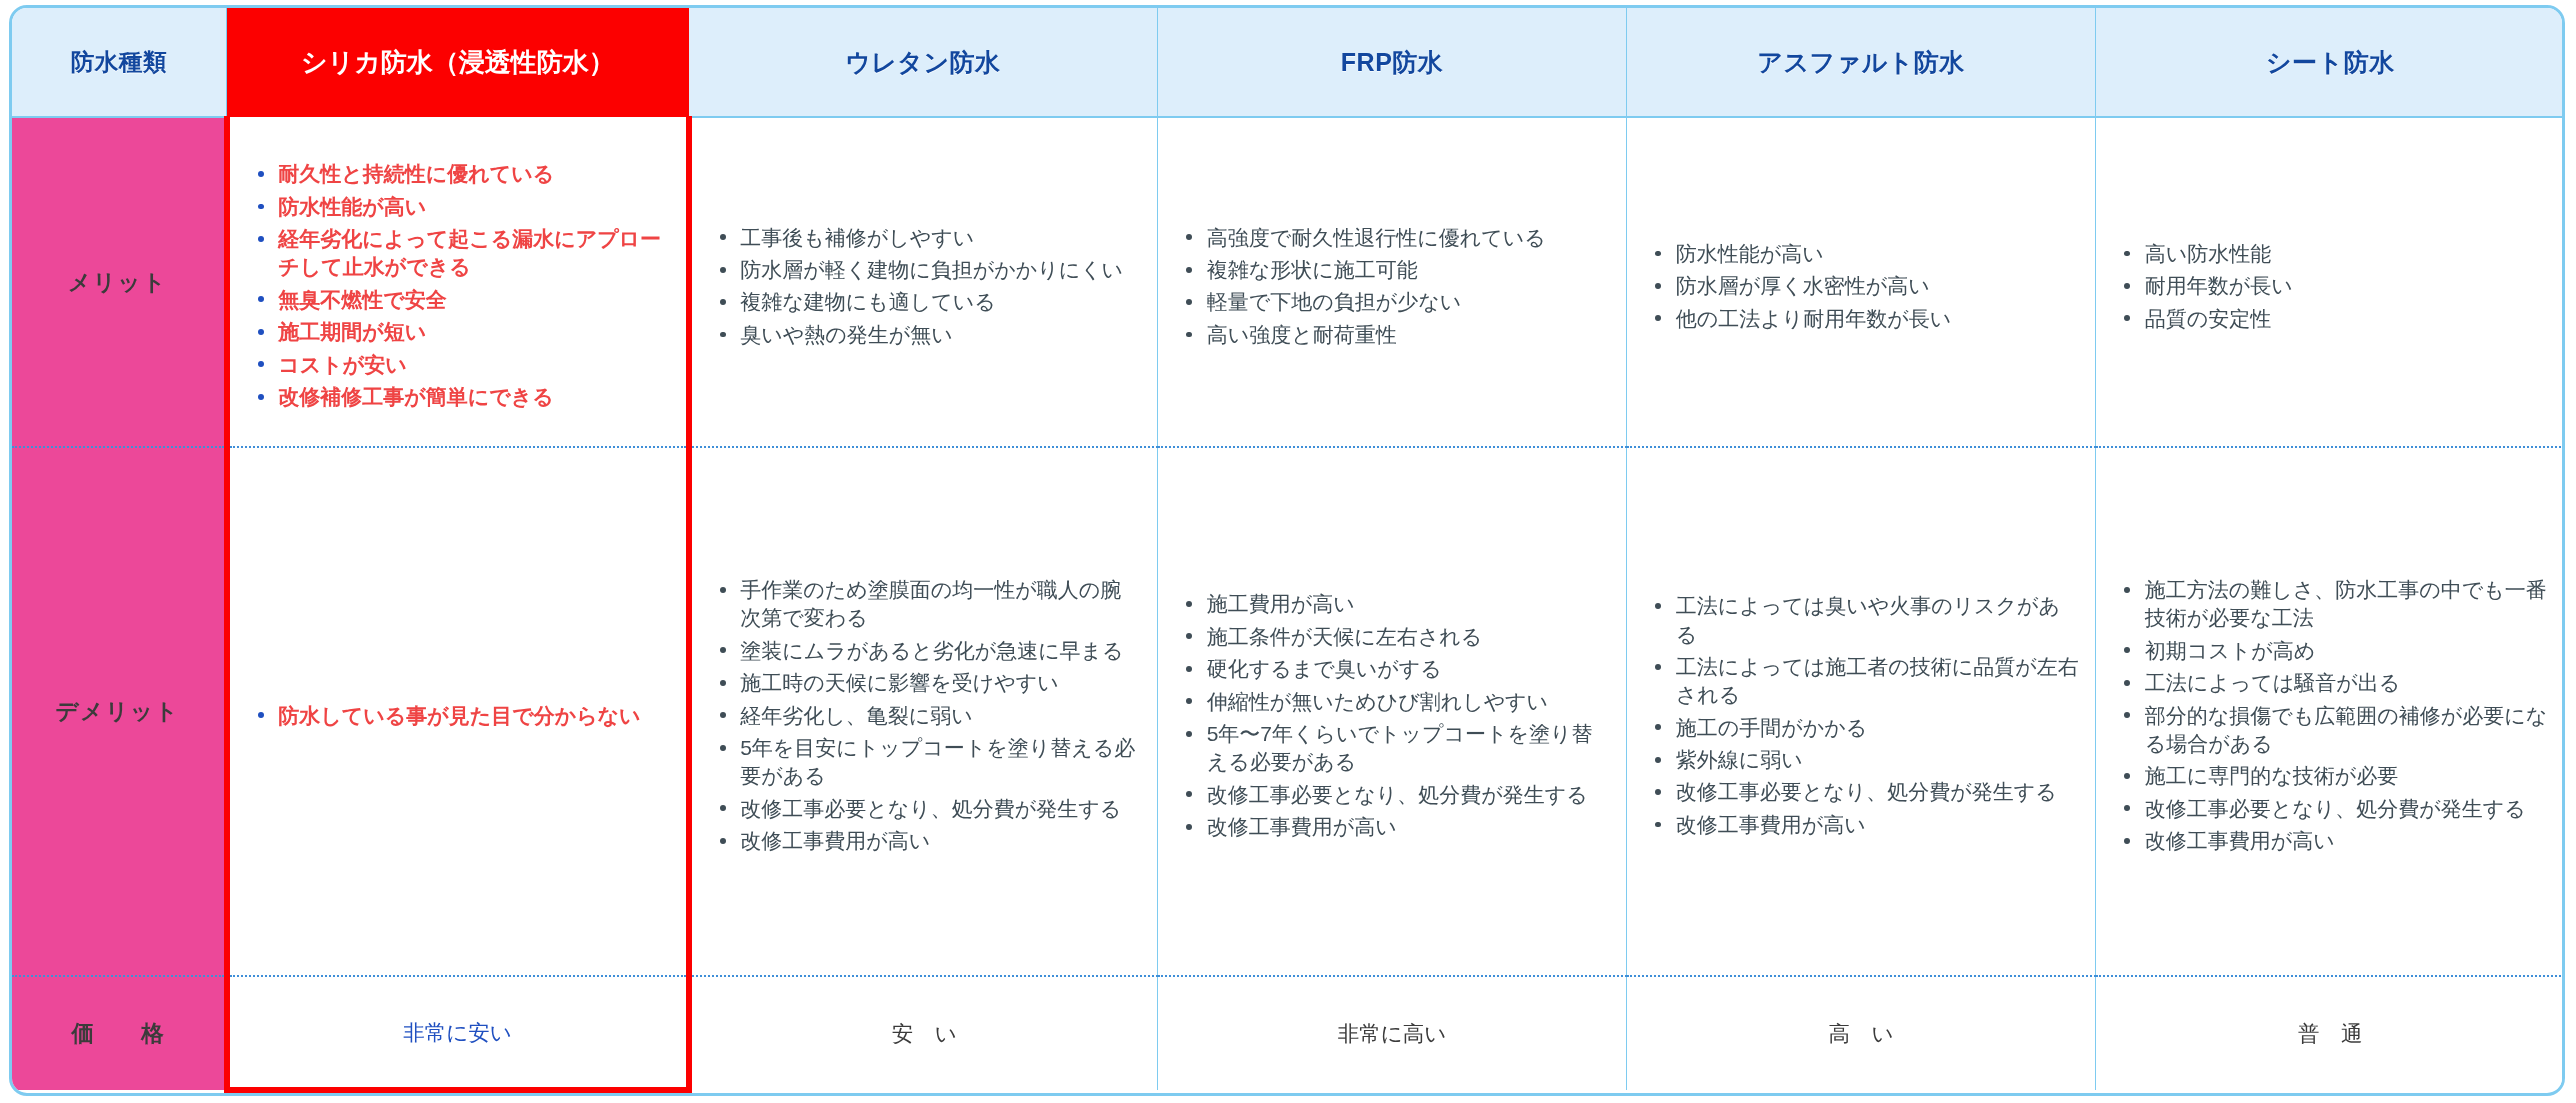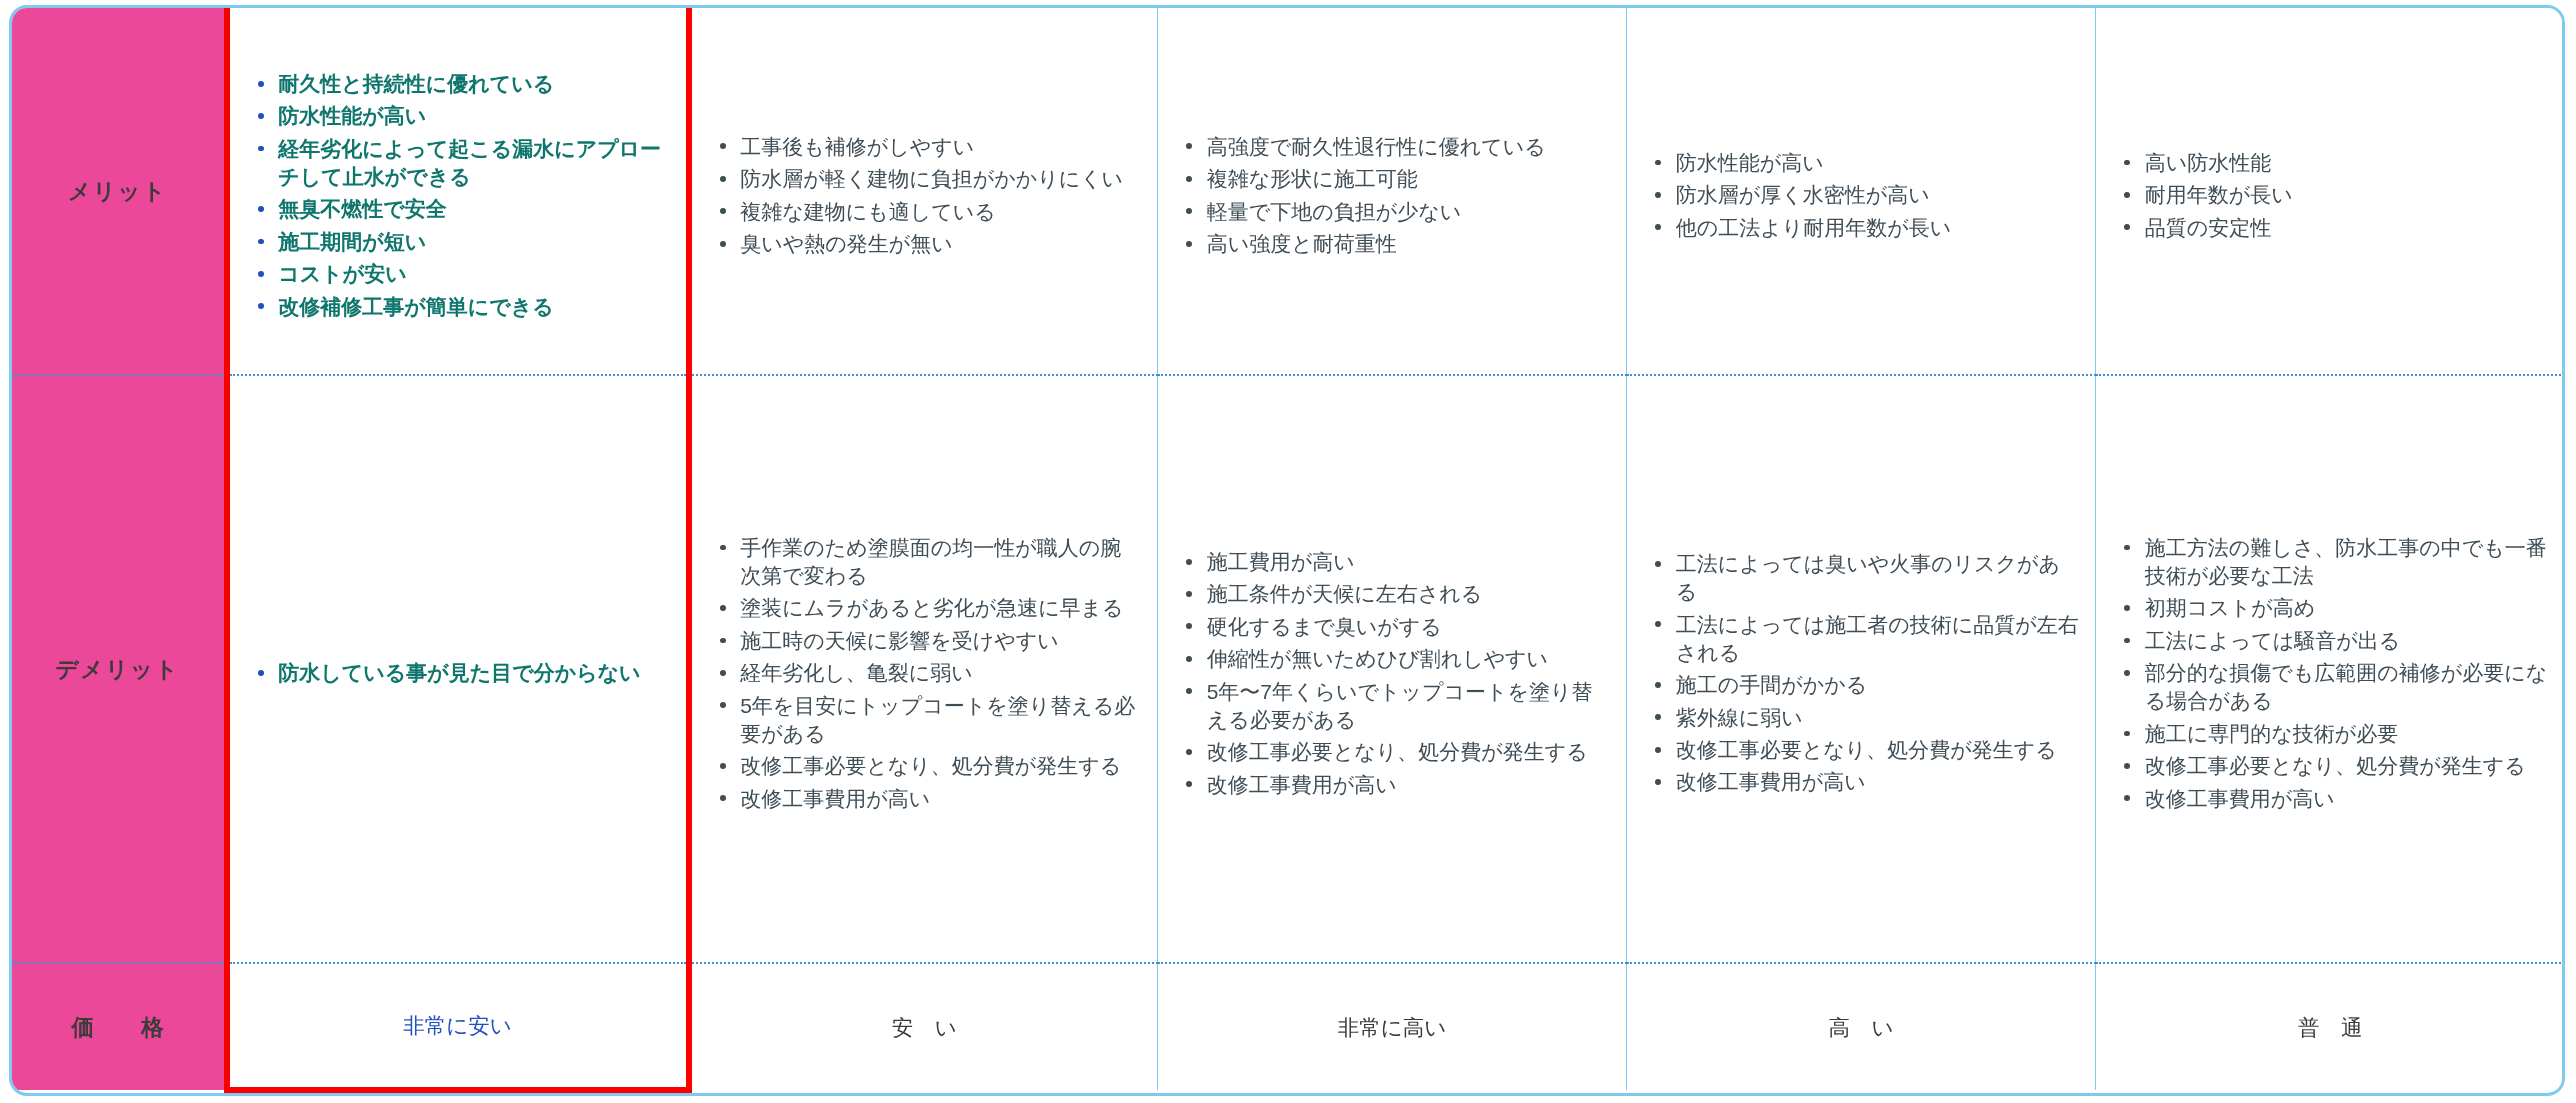--- a/index.html
+++ b/index.html
@@ -144,21 +144,21 @@
   ul.blist li::before{
     content:"";
     position:absolute;
     left:3.2px;
     top:10.7px;
     width:5.9px;
     height:5.9px;
     border-radius:50%;
     background:#3f4d56;
   }
-  td.silica ul.blist li{color:#0f766e; font-weight:bold;}
+  td.silica ul.blist li{color:#ef4444; font-weight:bold;}
   td.silica ul.blist li::before{background:#1f4fc0;}
 
   
   tr.r-price td{border-bottom:none;}
   tr.r-price td.silica{border-bottom:6.4px solid #fc0000;}
 </style>
 </head>
 <body>
 
 <div id="stage">
@@ -168,20 +168,28 @@
       <colgroup>
         <col class="c-label">
         <col class="c-silica">
         <col class="c-plain">
         <col class="c-plain">
         <col class="c-plain">
         <col class="c-plain">
       </colgroup>
 
       <tbody>
+          <tr class="head">
+        <th class="head-cell head-label">防水種類</th>
+        <th class="head-silica">シリカ防水（浸透性防水）</th>
+        <th class="head-cell">ウレタン防水</th>
+        <th class="head-cell">FRP防水</th>
+        <th class="head-cell">アスファルト防水</th>
+        <th class="head-cell last">シート防水</th>
+      </tr>
 
       <tr class="r-merit">
         <td class="rowlabel">メリット</td>
 
         <td class="silica">
           <ul class="blist">
                 <li>耐久性と持続性に優れている</li>
                 <li>防水性能が高い</li>
                 <li>経年劣化によって起こる漏水にアプローチして止水ができる</li>
                 <li>無臭不燃性で安全</li>

